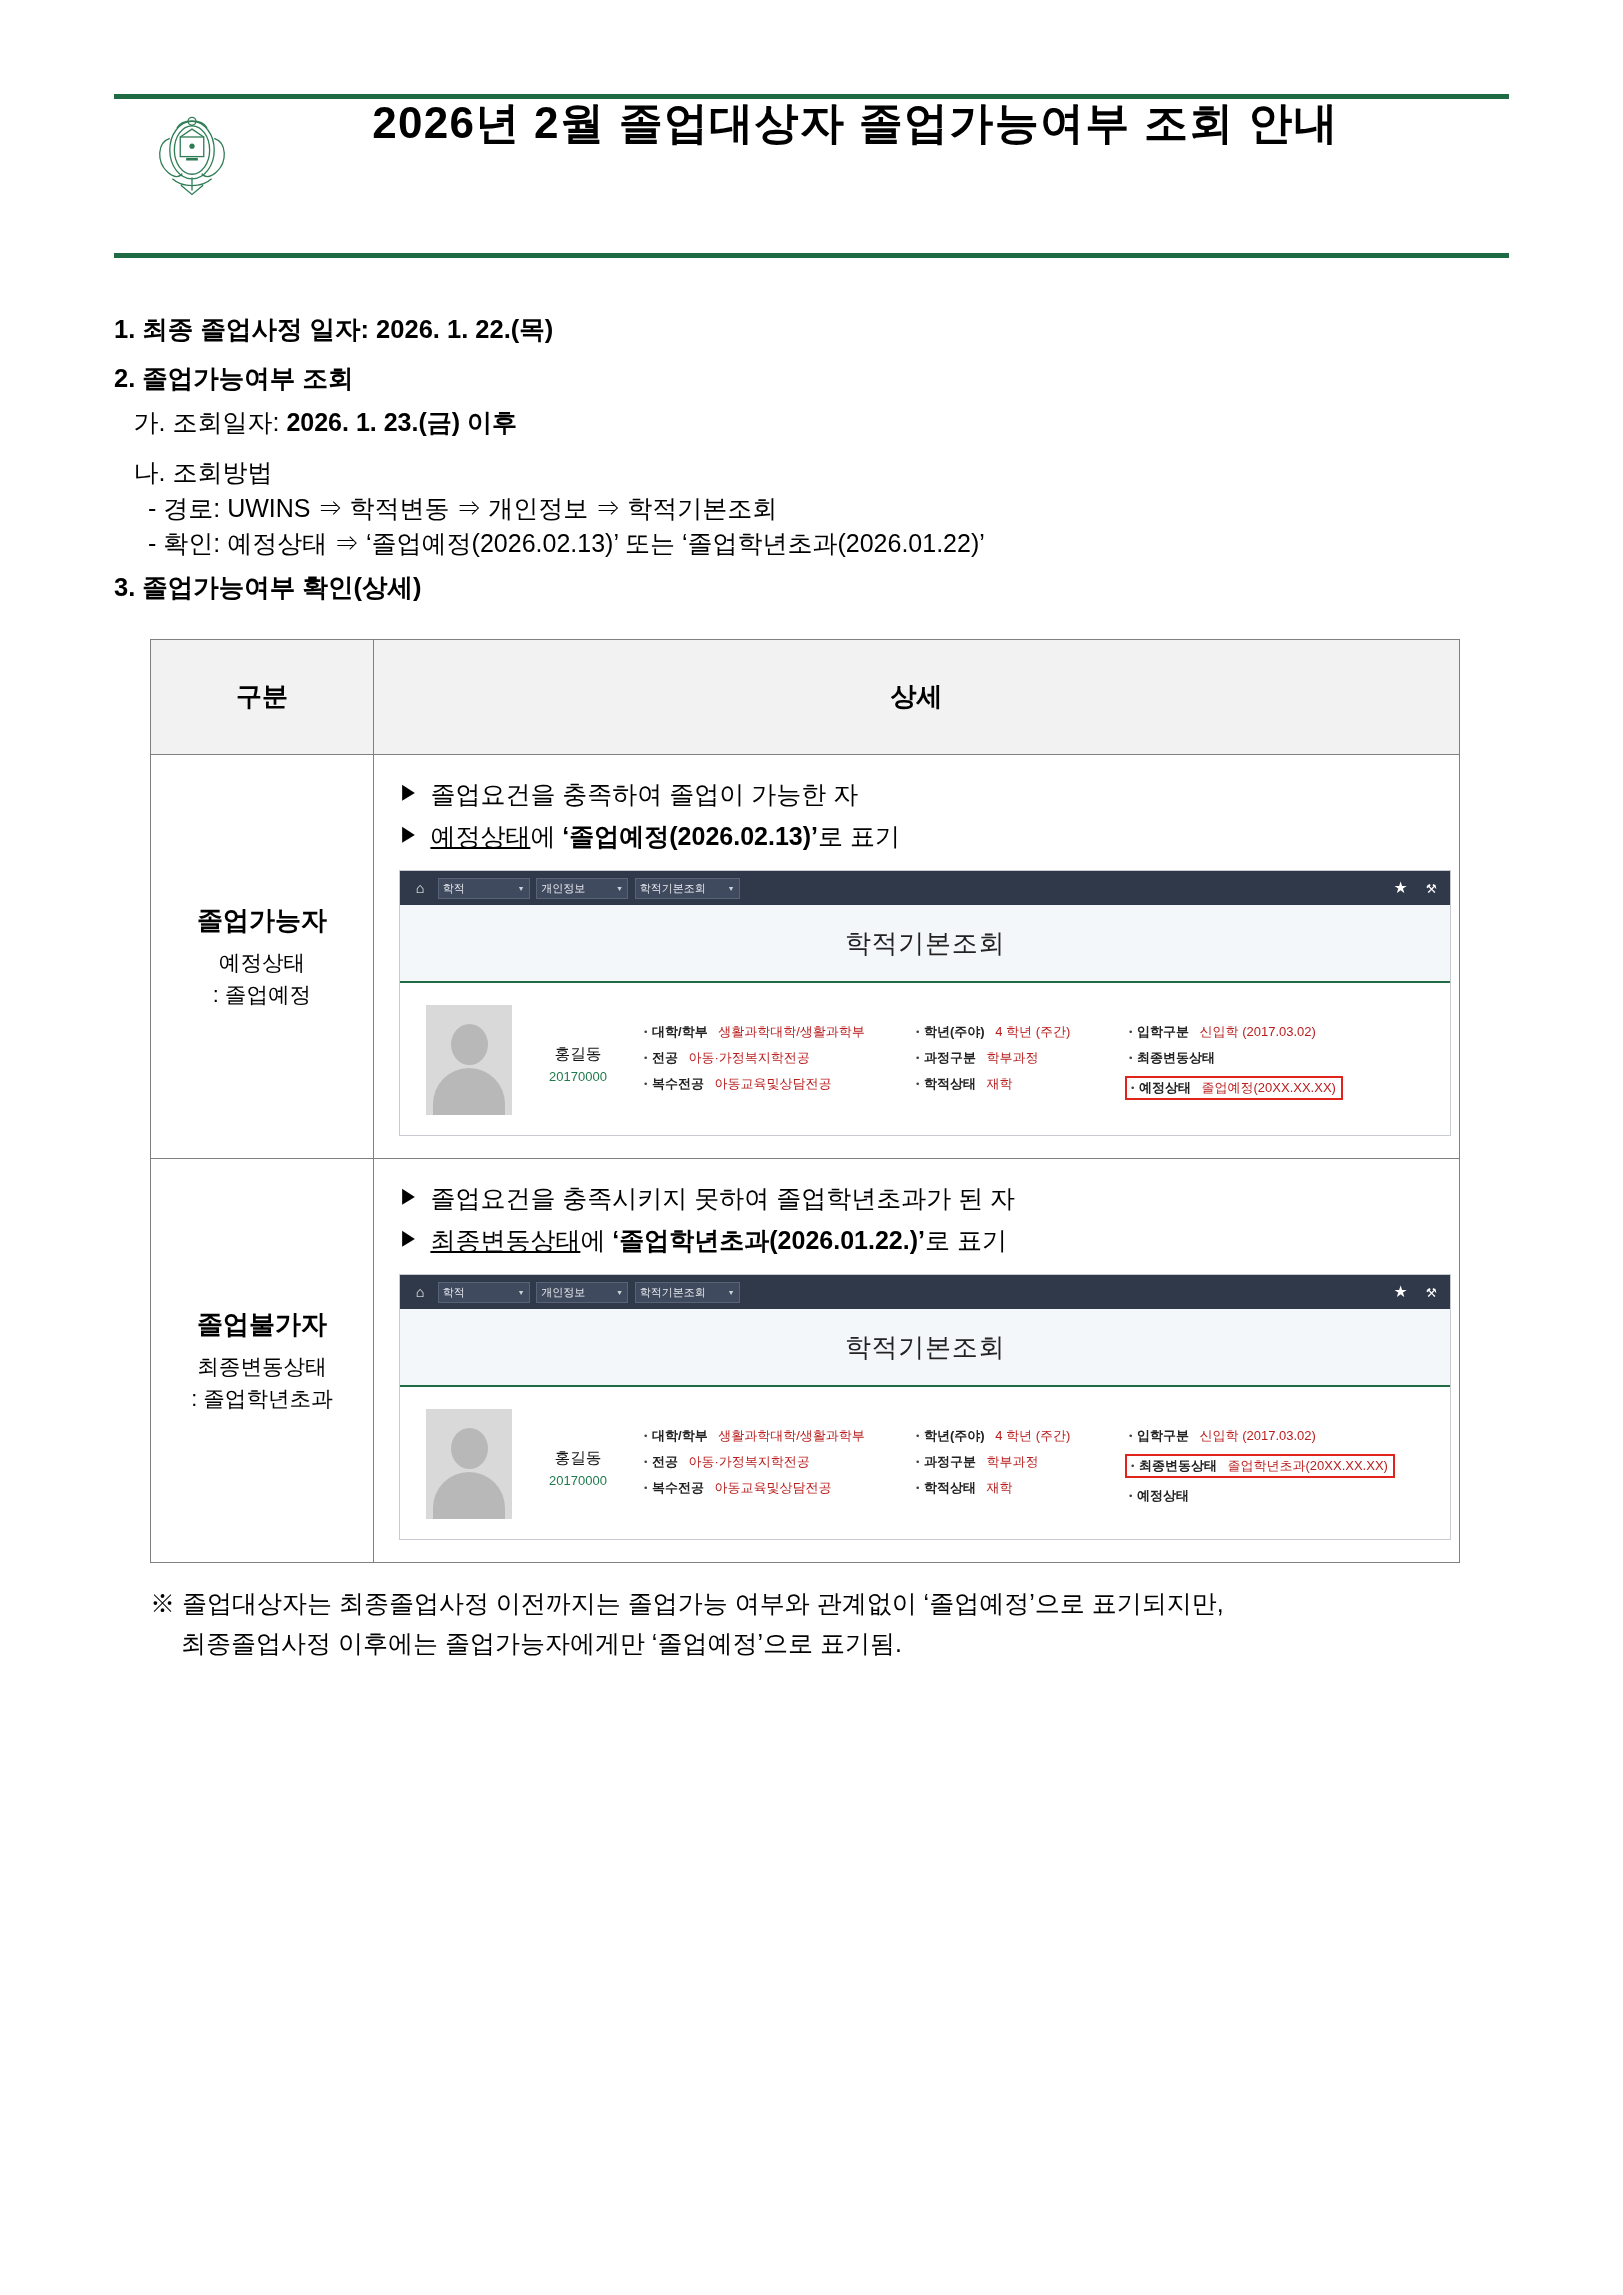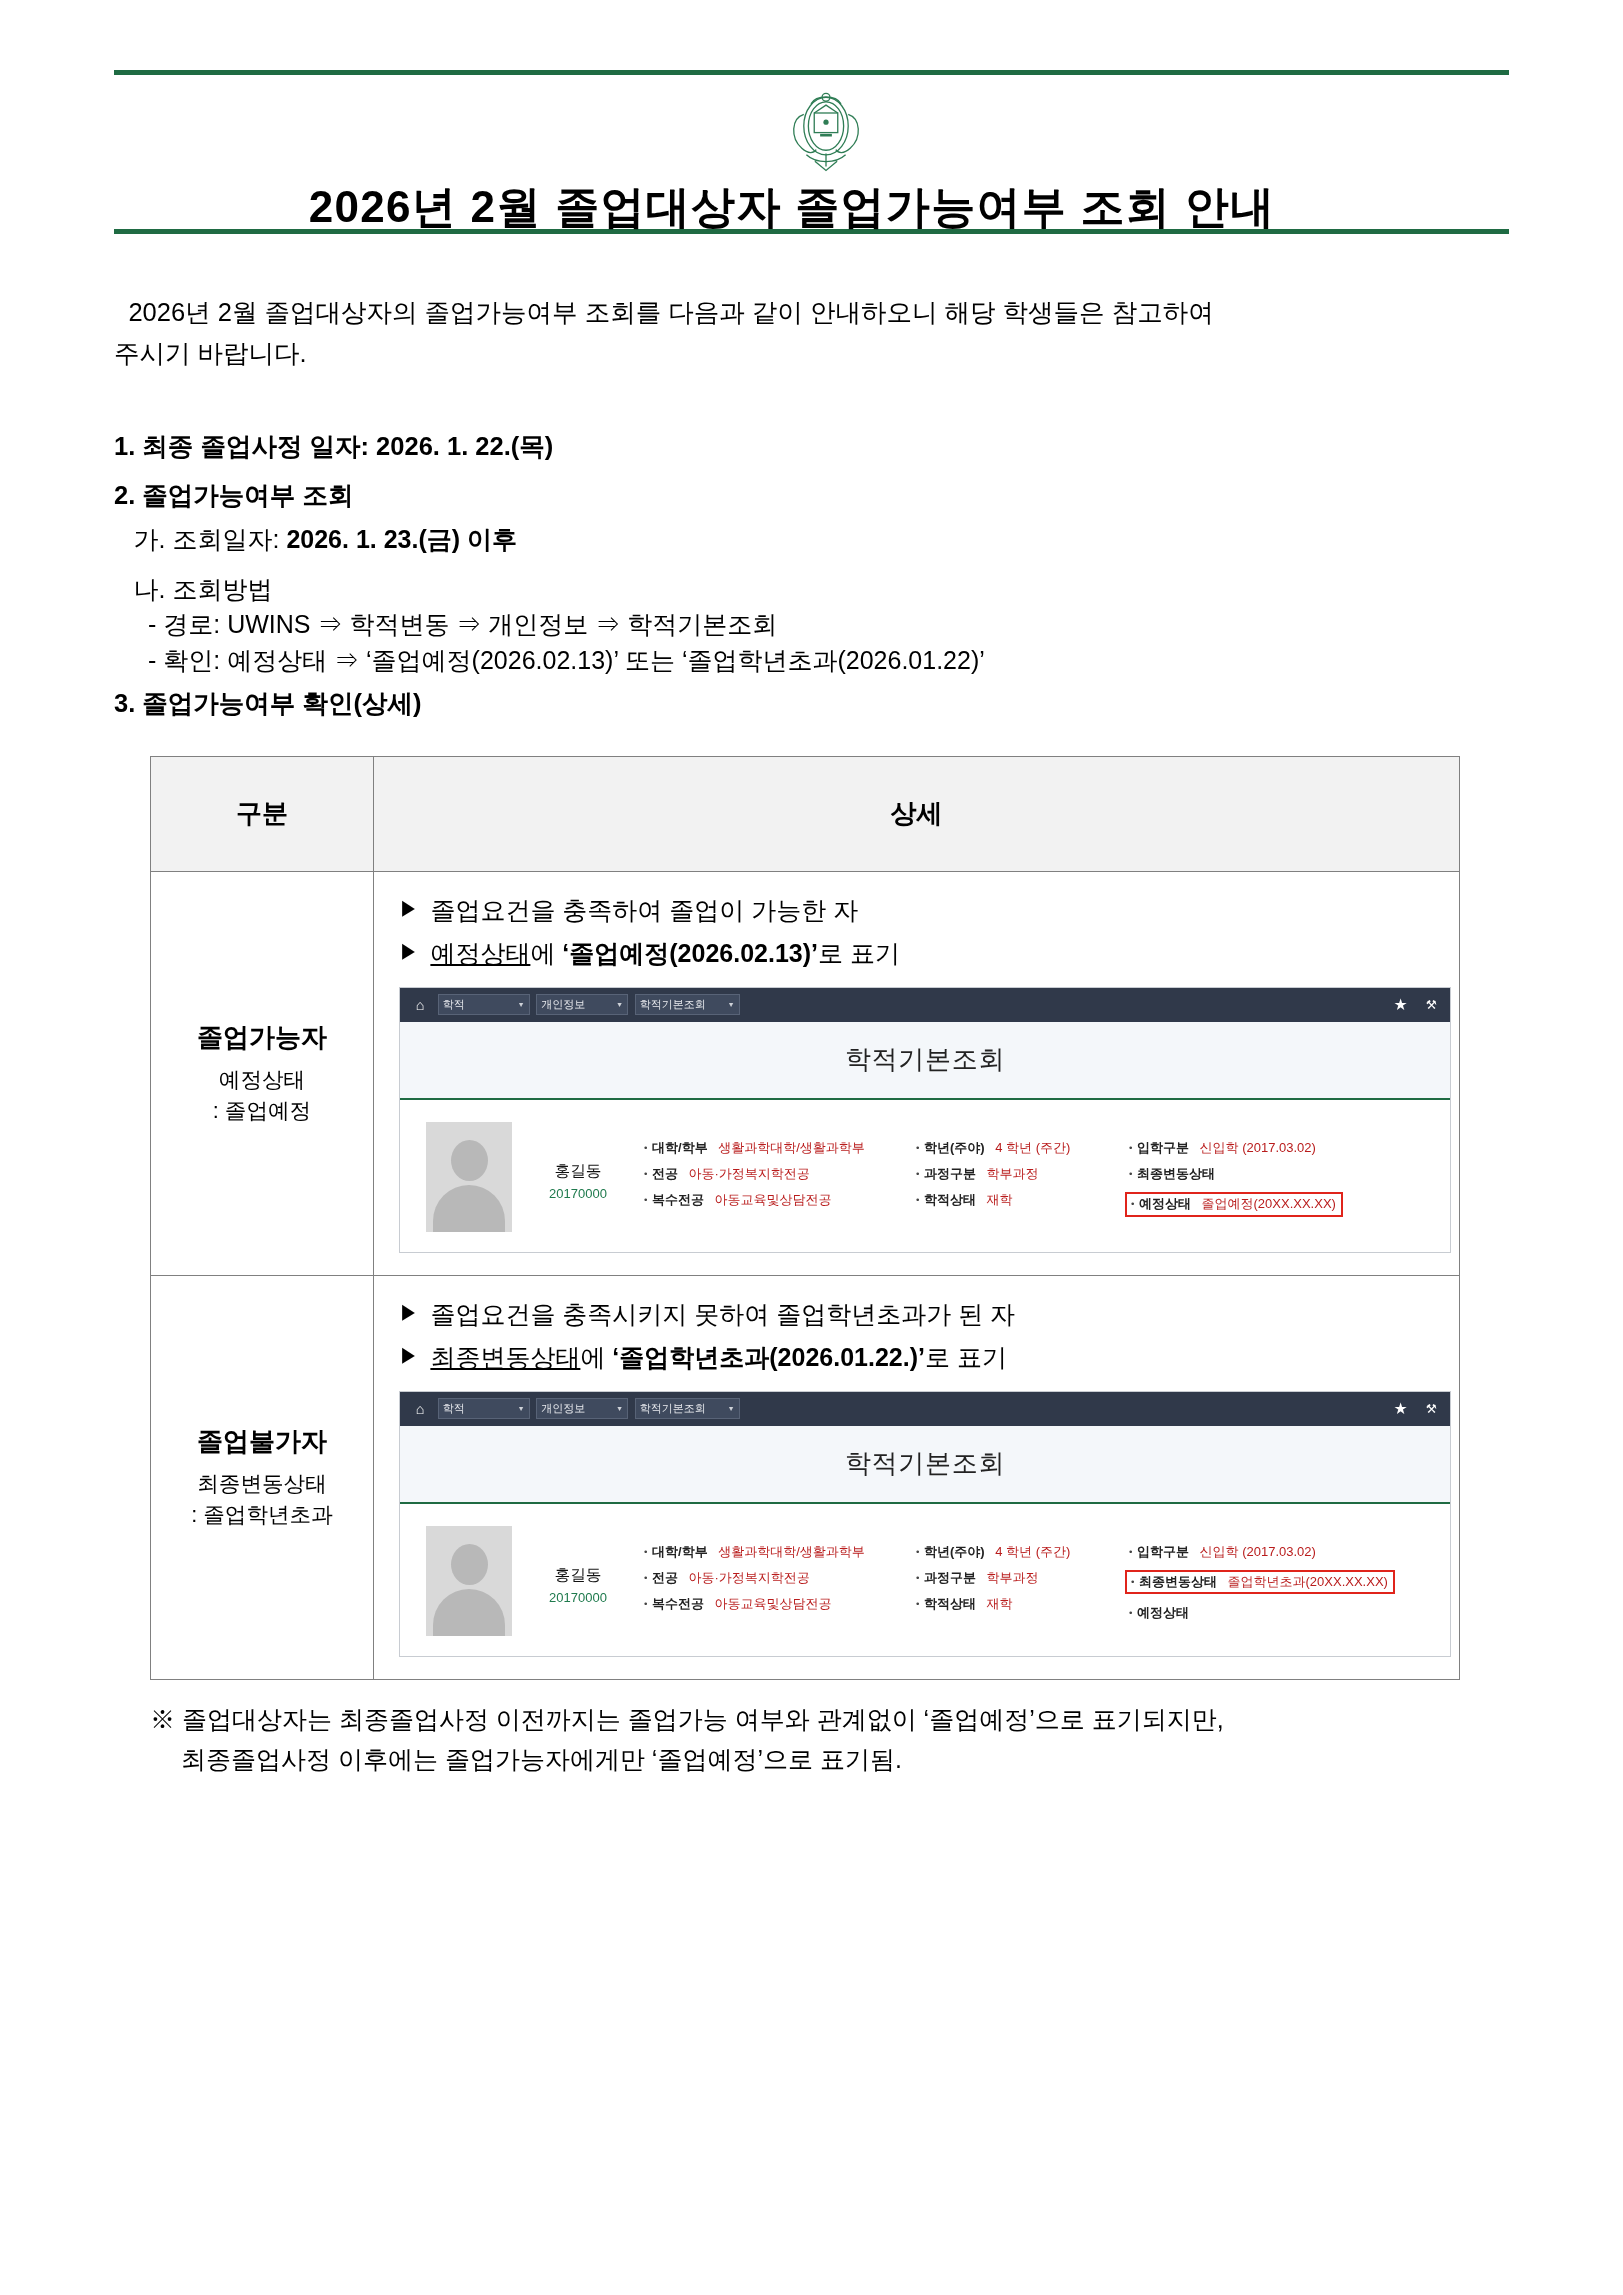--- a/index.html
+++ b/index.html
@@ -17,28 +17,26 @@
   .page {
     position: relative;
     width: 1623px;
     height: 2295px;
     box-sizing: border-box;
     padding: 0 114px;
   }
 
   
   .header-block {
-    margin-top: 70px;
+    margin-top: 94px;
     border-top: 5.9px solid #1f6b43;
     border-bottom: 5.9px solid #1f6b43;
     height: 154px;
     display: flex;
-    align-items: center;
     position: relative;
-    flex-direction: column;
   }
   .crest {
     width: 98px;
     height: 108px;
     margin-left: 29px;
     flex: 0 0 auto;
     position: relative;
   }
   .crest svg { display: block; }
   .doc-title {
@@ -286,24 +284,20 @@
         </g>
         <g fill="#2f7d55">
           <circle cx="75" cy="72" r="4"></circle>
           <rect x="66" y="90" width="18" height="4"></rect>
         </g>
       </svg>
     </div>
     <div class="doc-title">2026년 2월 졸업대상자 졸업가능여부 조회 안내</div>
   </div>
 
-  <div class="intro">
-    <p class="ln1">2026년 2월 졸업대상자의 졸업가능여부 조회를 다음과 같이 안내하오니 해당 학생들은 참고하여</p>
-    <p>주시기 바랍니다.</p>
-  </div>
 
   <div class="sec sec-1">1. 최종 졸업사정 일자: 2026. 1. 22.(목)</div>
   <div class="sec sec-2">2. 졸업가능여부 조회</div>
   <div class="sub-a">
     <span>가. 조회일자: </span><b>2026. 1. 23.(금) 이후</b>
   </div>
   <div class="sub-b">나. 조회방법</div>
   <div class="dash">- 경로: UWINS ⇒ 학적변동 ⇒ 개인정보 ⇒ 학적기본조회</div>
   <div class="dash">- 확인: 예정상태 ⇒ ‘졸업예정(2026.02.13)’ 또는 ‘졸업학년초과(2026.01.22)’</div>
   <div class="sec sec-3">3. 졸업가능여부 확인(상세)</div>

